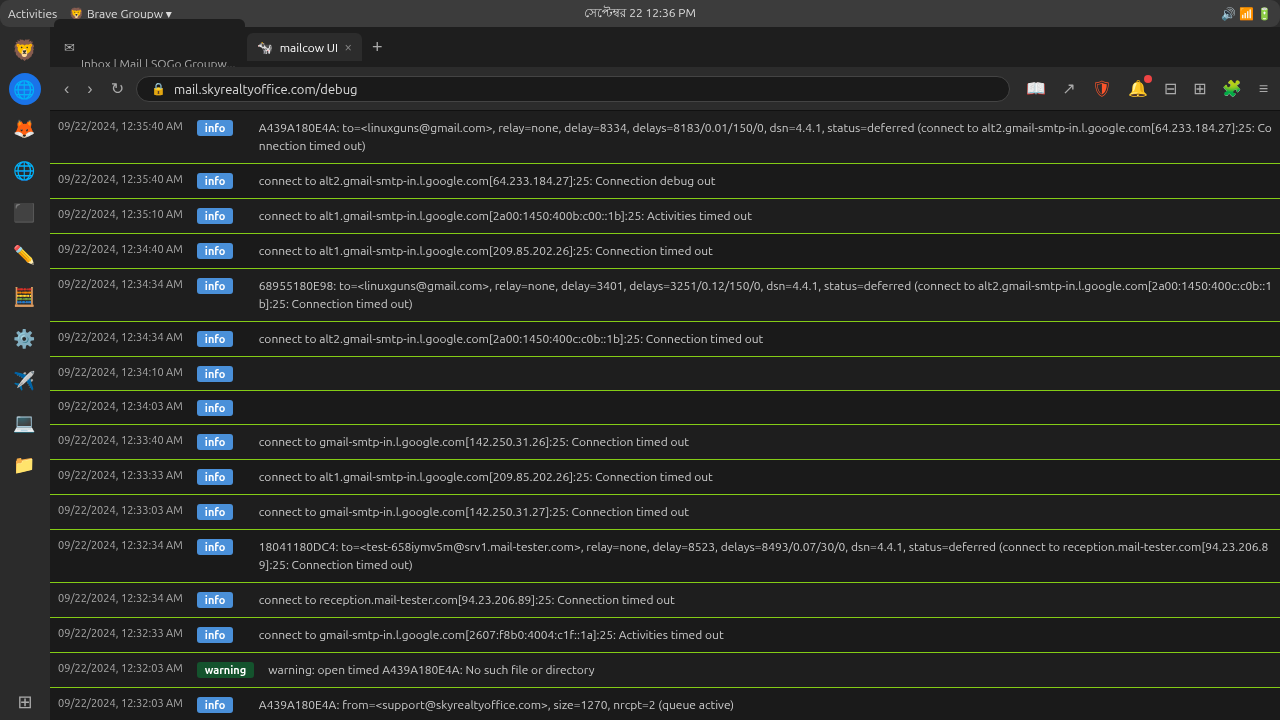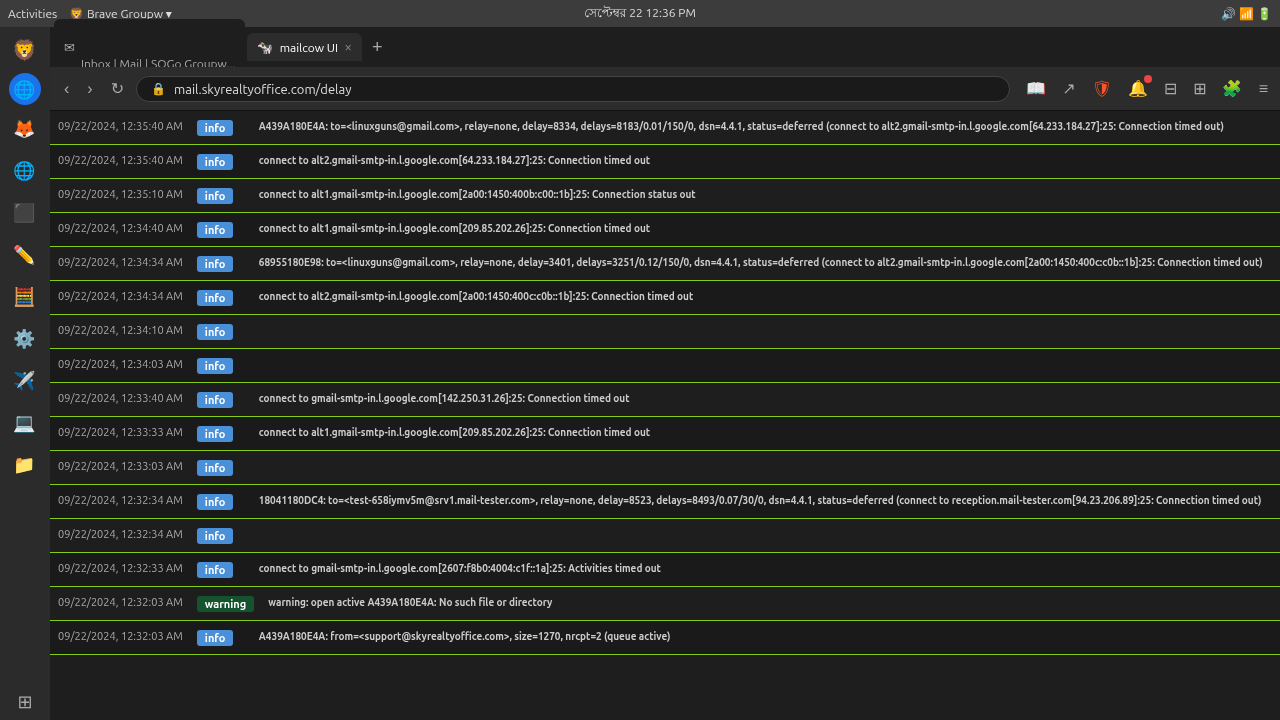--- a/index.html
+++ b/index.html
@@ -8,20 +8,21 @@
     
     .os-topbar {
       height: 27px;
       background: #3c3c3c;
       display: flex;
       align-items: center;
       justify-content: space-between;
       padding: 0 8px;
       color: #ddd;
       font-size: 12px;
+      border-radius: 9px;
     }
     .os-topbar-left { display: flex; align-items: center; gap: 12px; }
     .os-topbar-center { position: absolute; left: 50%; transform: translateX(-50%); }
     .os-topbar-right { display: flex; align-items: center; gap: 8px; }
 
     
     .browser-window {
       background: #292929;
       height: 693px;
       display: flex;
@@ -134,24 +135,23 @@
       font-size: 11px;
       font-weight: bold;
       color: #fff;
     }
     .badge-info { background: #4a90d9; }
     .badge-warning { background: #14532d; }
     .log-message {
       flex: 1;
       padding: 4px 8px;
       color: #ccc;
-      font-size: 10px;
+      font-size: 12px;
       line-height: 1.5;
       word-break: break-all;
-      font-weight: bold;
     }
 
     
     .sidebar {
       position: fixed;
       left: 0;
       top: 27px;
       width: 50px;
       height: 693px;
       background: #2b2b2b;
@@ -240,21 +240,21 @@
       </div>
       <button class="new-tab-btn">+</button>
     </div>
 
     <div class="nav-bar">
       <button class="nav-btn">‹</button>
       <button class="nav-btn">›</button>
       <button class="nav-btn">↻</button>
       <div class="address-bar">
         <span class="lock-icon">🔒</span>
-        <span class="address-text">mail.skyrealtyoffice.com/delay</span>
+        <span class="address-text">mail.skyrealtyoffice.com/debug</span>
       </div>
       <div class="nav-icons">
         <button class="nav-icon-btn">📖</button>
         <button class="nav-icon-btn">↗</button>
         <button class="nav-icon-btn shield-icon" style="color:#fb542b;">🛡</button>
         <button class="nav-icon-btn notif-icon" style="position:relative;">
           🔔
           <span class="notif-dot"></span>
         </button>
         <button class="nav-icon-btn">⊟</button>
@@ -271,28 +271,28 @@
             <div class="log-badge">
               <span class="badge badge-info">info</span>
             </div>
             <div class="log-message">A439A180E4A: to=&lt;linuxguns@gmail.com&gt;, relay=none, delay=8334, delays=8183/0.01/150/0, dsn=4.4.1, status=deferred (connect to alt2.gmail-smtp-in.l.google.com[64.233.184.27]:25: Connection timed out)</div>
           </div>
           <div class="log-row">
             <div class="log-timestamp">09/22/2024, 12:35:40 AM</div>
             <div class="log-badge">
               <span class="badge badge-info">info</span>
             </div>
-            <div class="log-message">connect to alt2.gmail-smtp-in.l.google.com[64.233.184.27]:25: Connection timed out</div>
+            <div class="log-message">connect to alt2.gmail-smtp-in.l.google.com[64.233.184.27]:25: Connection debug out</div>
           </div>
           <div class="log-row">
             <div class="log-timestamp">09/22/2024, 12:35:10 AM</div>
             <div class="log-badge">
               <span class="badge badge-info">info</span>
             </div>
-            <div class="log-message">connect to alt1.gmail-smtp-in.l.google.com[2a00:1450:400b:c00::1b]:25: Connection status out</div>
+            <div class="log-message">connect to alt1.gmail-smtp-in.l.google.com[2a00:1450:400b:c00::1b]:25: Activities timed out</div>
           </div>
           <div class="log-row">
             <div class="log-timestamp">09/22/2024, 12:34:40 AM</div>
             <div class="log-badge">
               <span class="badge badge-info">info</span>
             </div>
             <div class="log-message">connect to alt1.gmail-smtp-in.l.google.com[209.85.202.26]:25: Connection timed out</div>
           </div>
           <div class="log-row">
             <div class="log-timestamp">09/22/2024, 12:34:34 AM</div>
@@ -332,47 +332,49 @@
             <div class="log-badge">
               <span class="badge badge-info">info</span>
             </div>
             <div class="log-message">connect to alt1.gmail-smtp-in.l.google.com[209.85.202.26]:25: Connection timed out</div>
           </div>
           <div class="log-row">
             <div class="log-timestamp">09/22/2024, 12:33:03 AM</div>
             <div class="log-badge">
               <span class="badge badge-info">info</span>
             </div>
+            <div class="log-message">connect to gmail-smtp-in.l.google.com[142.250.31.27]:25: Connection timed out</div>
           </div>
           <div class="log-row">
             <div class="log-timestamp">09/22/2024, 12:32:34 AM</div>
             <div class="log-badge">
               <span class="badge badge-info">info</span>
             </div>
             <div class="log-message">18041180DC4: to=&lt;test-658iymv5m@srv1.mail-tester.com&gt;, relay=none, delay=8523, delays=8493/0.07/30/0, dsn=4.4.1, status=deferred (connect to reception.mail-tester.com[94.23.206.89]:25: Connection timed out)</div>
           </div>
           <div class="log-row">
             <div class="log-timestamp">09/22/2024, 12:32:34 AM</div>
             <div class="log-badge">
               <span class="badge badge-info">info</span>
             </div>
+            <div class="log-message">connect to reception.mail-tester.com[94.23.206.89]:25: Connection timed out</div>
           </div>
           <div class="log-row">
             <div class="log-timestamp">09/22/2024, 12:32:33 AM</div>
             <div class="log-badge">
               <span class="badge badge-info">info</span>
             </div>
             <div class="log-message">connect to gmail-smtp-in.l.google.com[2607:f8b0:4004:c1f::1a]:25: Activities timed out</div>
           </div>
           <div class="log-row">
             <div class="log-timestamp">09/22/2024, 12:32:03 AM</div>
             <div class="log-badge">
               <span class="badge badge-warning">warning</span>
             </div>
-            <div class="log-message">warning: open active A439A180E4A: No such file or directory</div>
+            <div class="log-message">warning: open timed A439A180E4A: No such file or directory</div>
           </div>
           <div class="log-row">
             <div class="log-timestamp">09/22/2024, 12:32:03 AM</div>
             <div class="log-badge">
               <span class="badge badge-info">info</span>
             </div>
             <div class="log-message">A439A180E4A: from=&lt;support@skyrealtyoffice.com&gt;, size=1270, nrcpt=2 (queue active)</div>
           </div>
         </div>
     </div>

